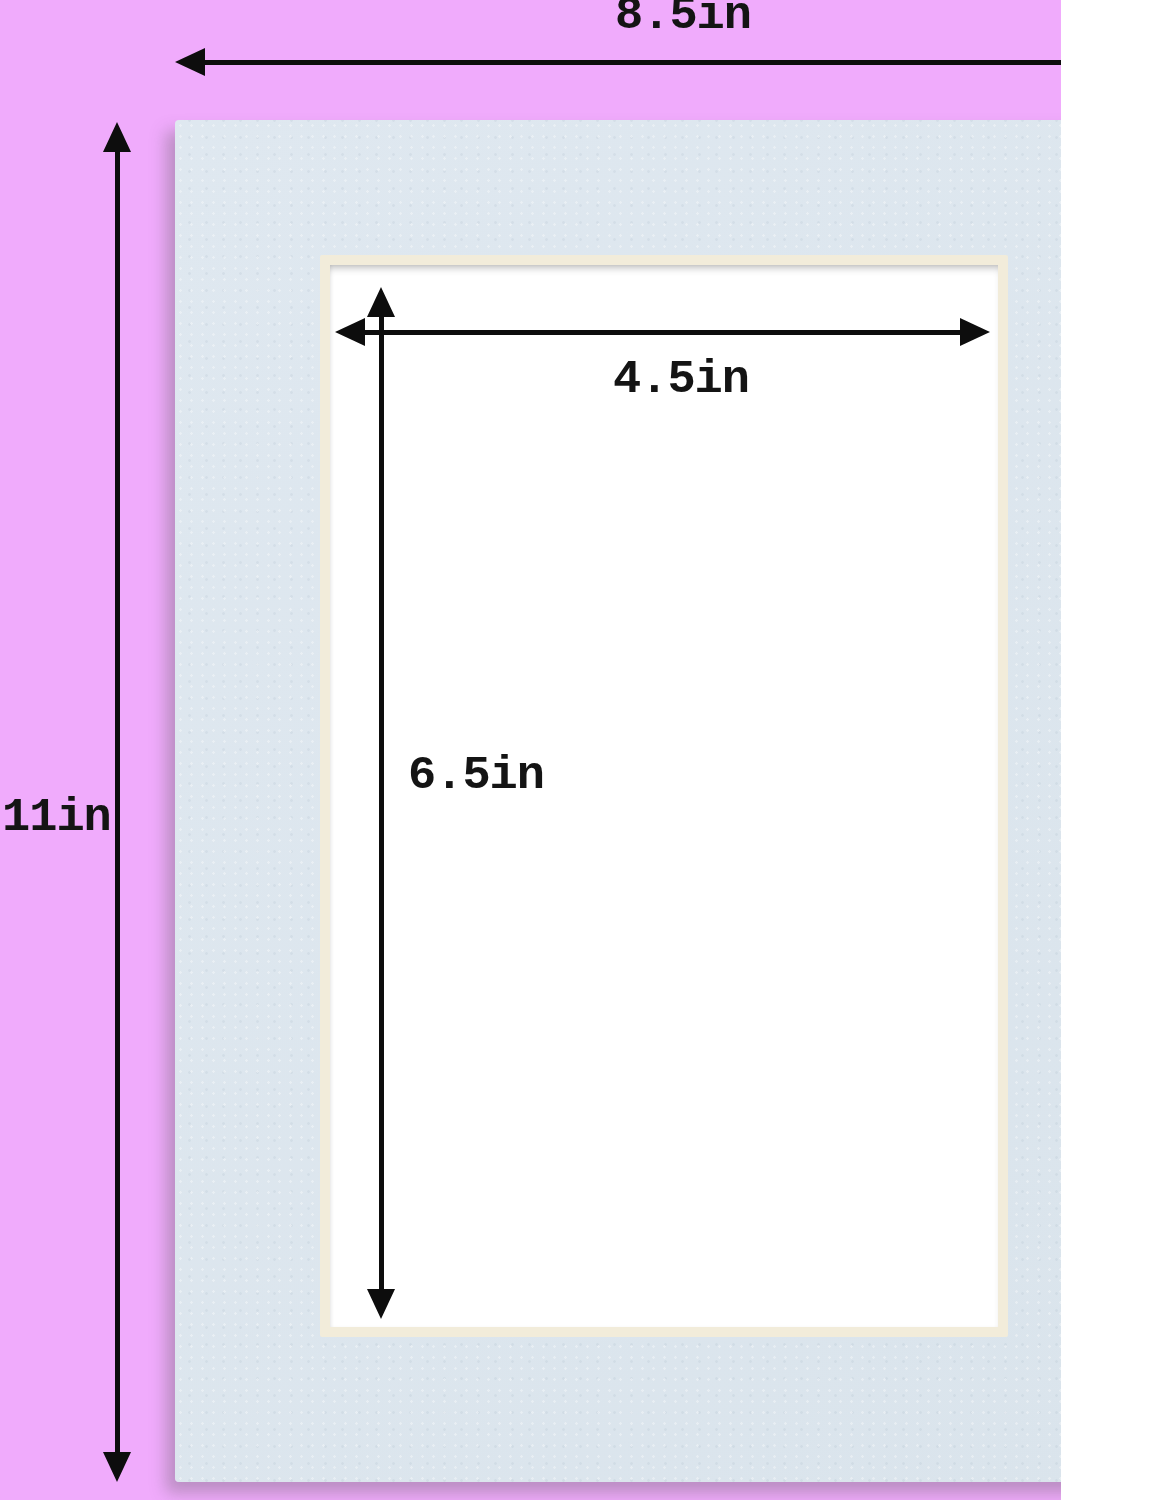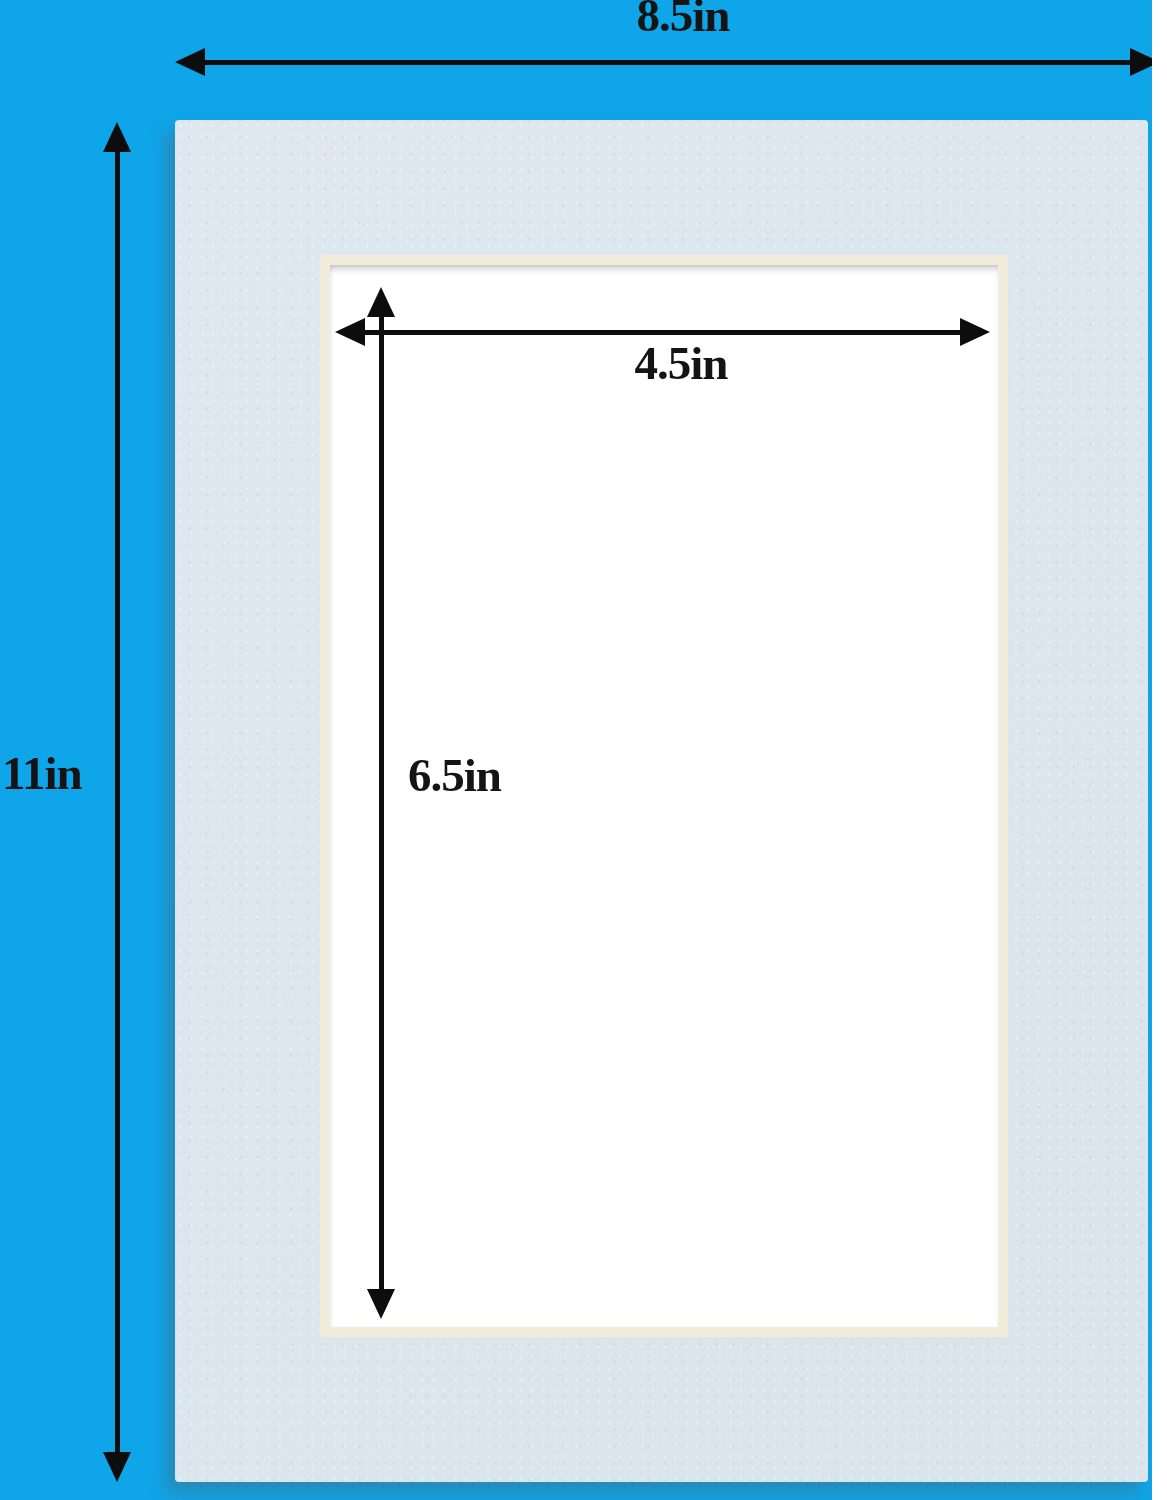--- a/index.html
+++ b/index.html
@@ -1,22 +1,22 @@
 <!DOCTYPE html>
 <html><head>
 <meta charset="utf-8">
 <style>
   html, body { margin: 0; padding: 0; background: #ffffff; }
   .canvas {
     position: relative;
-    width: 1152px;
+    width: 1061px;
     height: 1500px;
-    background: #0ea5e9;
+    background: #f0abfc;
     overflow: hidden;
-    font-family: Liberation Serif, serif;
+    font-family: Liberation Mono, monospace;
   }
 
   
   .mat {
     position: absolute;
     left: 175px; top: 120px;
     width: 973px; height: 1362px;
     background: linear-gradient(135deg, #dfe8f0 0%, #dae4ec 100%);
     border-radius: 4px;
     box-shadow: -9px 11px 16px rgba(90, 90, 90, 0.35);
@@ -67,22 +67,22 @@
   .dim-label {
     position: absolute;
     font-weight: 800;
     font-size: 47px;
     line-height: 1.1;
     color: #141414;
     letter-spacing: -1px;
     white-space: nowrap;
   }
   .label-outer-w { left: 683px; top: -10px; transform: translateX(-50%); }
-  .label-outer-h { left: 2px;   top: 748px; }
-  .label-open-w  { left: 681px; top: 338px; transform: translateX(-50%); }
+  .label-outer-h { left: 2px;   top: 792px; }
+  .label-open-w  { left: 681px; top: 354px; transform: translateX(-50%); }
   .label-open-h  { left: 408px; top: 750px; }
 </style>
 </head>
 <body>
 
 <div class="canvas">
 
   <div class="mat"></div>
   <div class="opening"></div>
 

